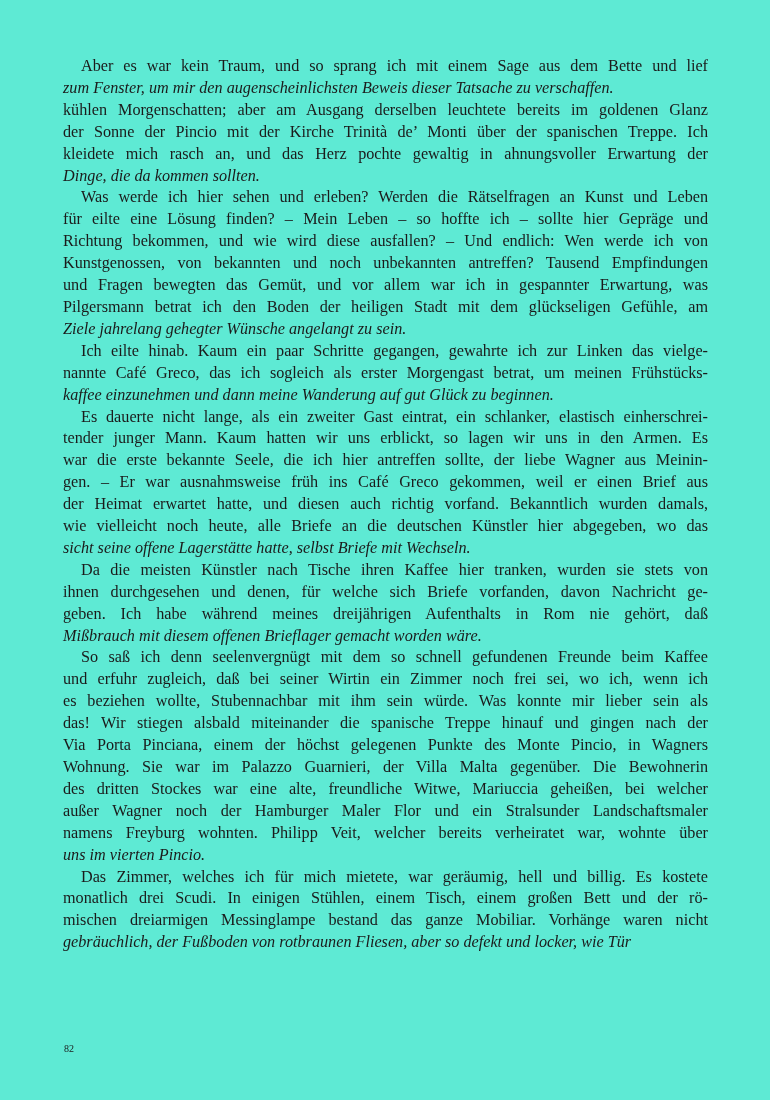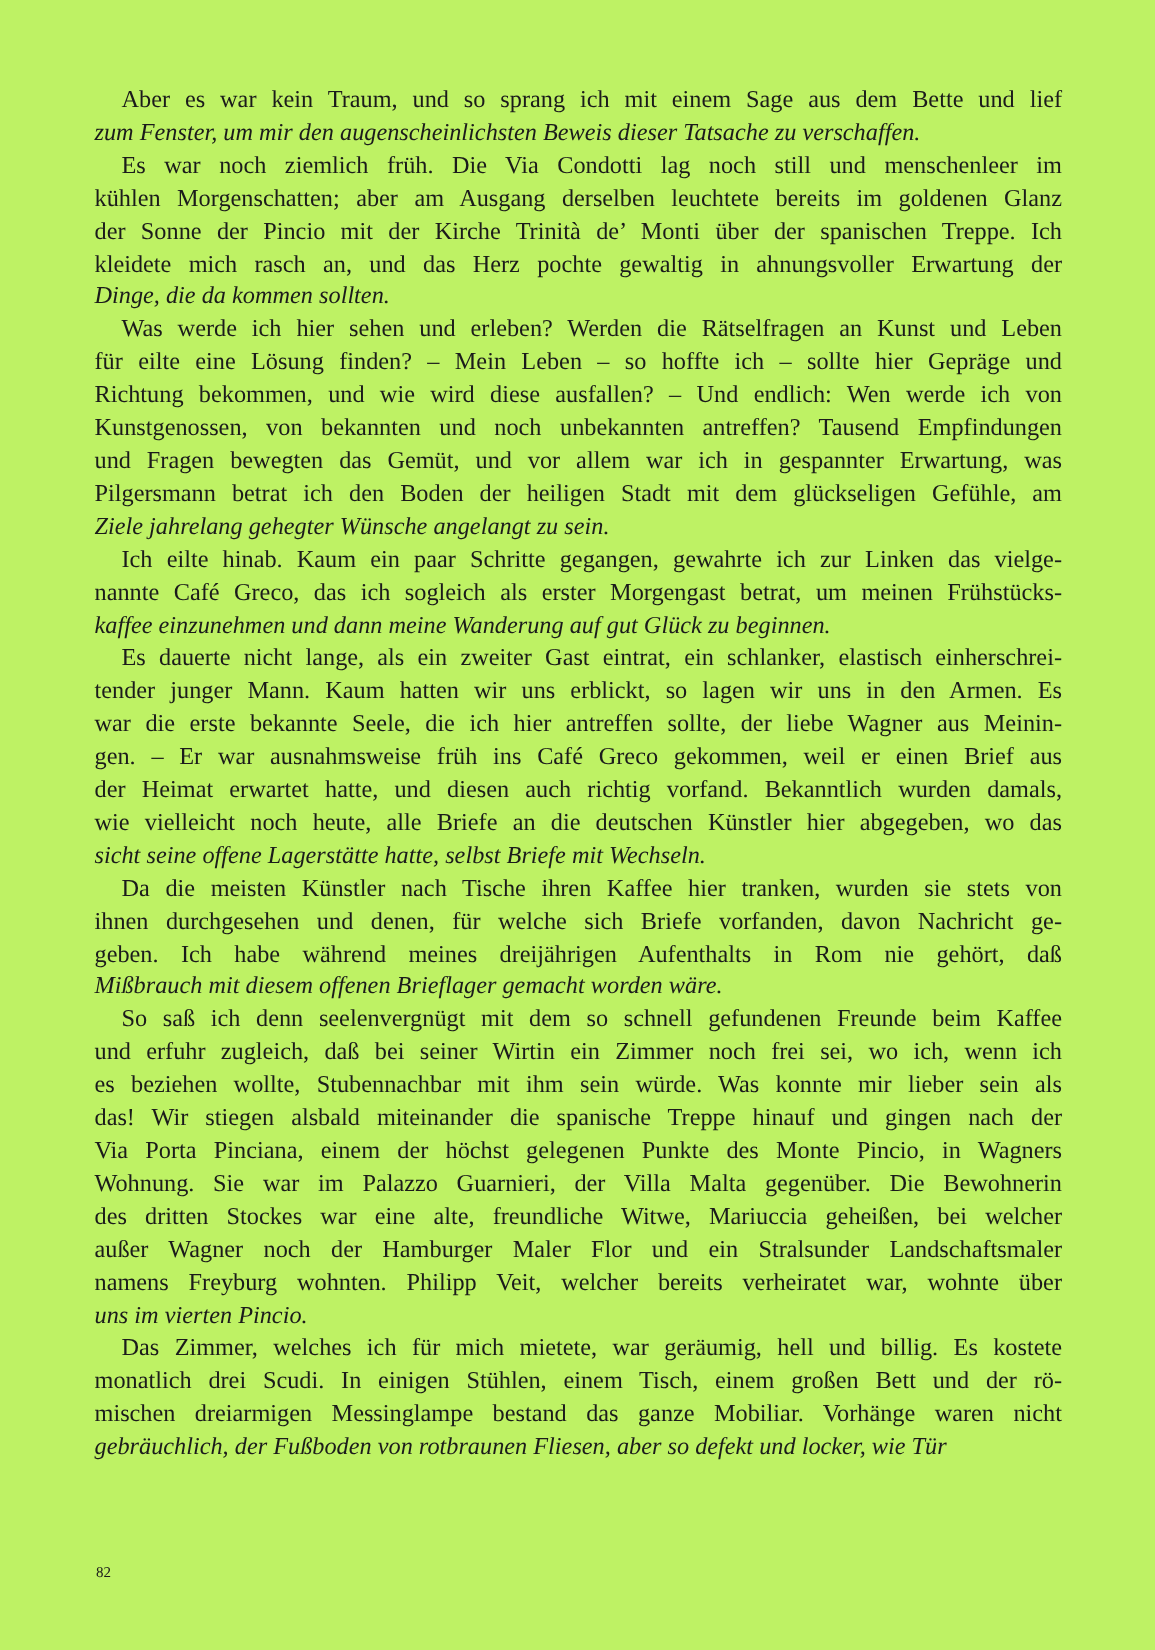--- a/index.html
+++ b/index.html
@@ -4,21 +4,21 @@
 <style>
   html, body {
     margin: 0;
     padding: 0;
     background: #ffffff;
   }
   .page {
     position: relative;
     width: 770px;
     height: 1100px;
-    background: #bef264;
+    background: #5eead4;
     font-family: "Liberation Serif", "DejaVu Serif", serif;
     color: #1b1b1b;
     overflow: hidden;
   }
   .text-block {
     position: absolute;
     left: 63px;
     top: 56px;
     width: 645px;
     font-size: 16.2px;
@@ -53,21 +53,20 @@
 </head>
 <body>
 
 <div class="page">
   <div class="text-block" id="text-block">
       <div class="paragraph">
         <div class="line indent">Aber es war kein Traum, und so sprang ich mit einem Sage aus dem Bette und lief</div>
         <div class="line last">zum Fenster, um mir den augenscheinlichsten Beweis dieser Tatsache zu verschaffen.</div>
       </div>
       <div class="paragraph">
-        <div class="line indent">Es war noch ziemlich früh. Die Via Condotti lag noch still und menschenleer im</div>
         <div class="line">kühlen Morgenschatten; aber am Ausgang derselben leuchtete bereits im goldenen Glanz</div>
         <div class="line">der Sonne der Pincio mit der Kirche Trinità de’ Monti über der spanischen Treppe. Ich</div>
         <div class="line">kleidete mich rasch an, und das Herz pochte gewaltig in ahnungsvoller Erwartung der</div>
         <div class="line last">Dinge, die da kommen sollten.</div>
       </div>
       <div class="paragraph">
         <div class="line indent">Was werde ich hier sehen und erleben? Werden die Rätselfragen an Kunst und Leben</div>
         <div class="line">für eilte eine Lösung finden? – Mein Leben – so hoffte ich – sollte hier Gepräge und</div>
         <div class="line">Richtung bekommen, und wie wird diese ausfallen? – Und endlich: Wen werde ich von</div>
         <div class="line">Kunstgenossen, von bekannten und noch unbekannten antreffen? Tausend Empfindungen</div>

